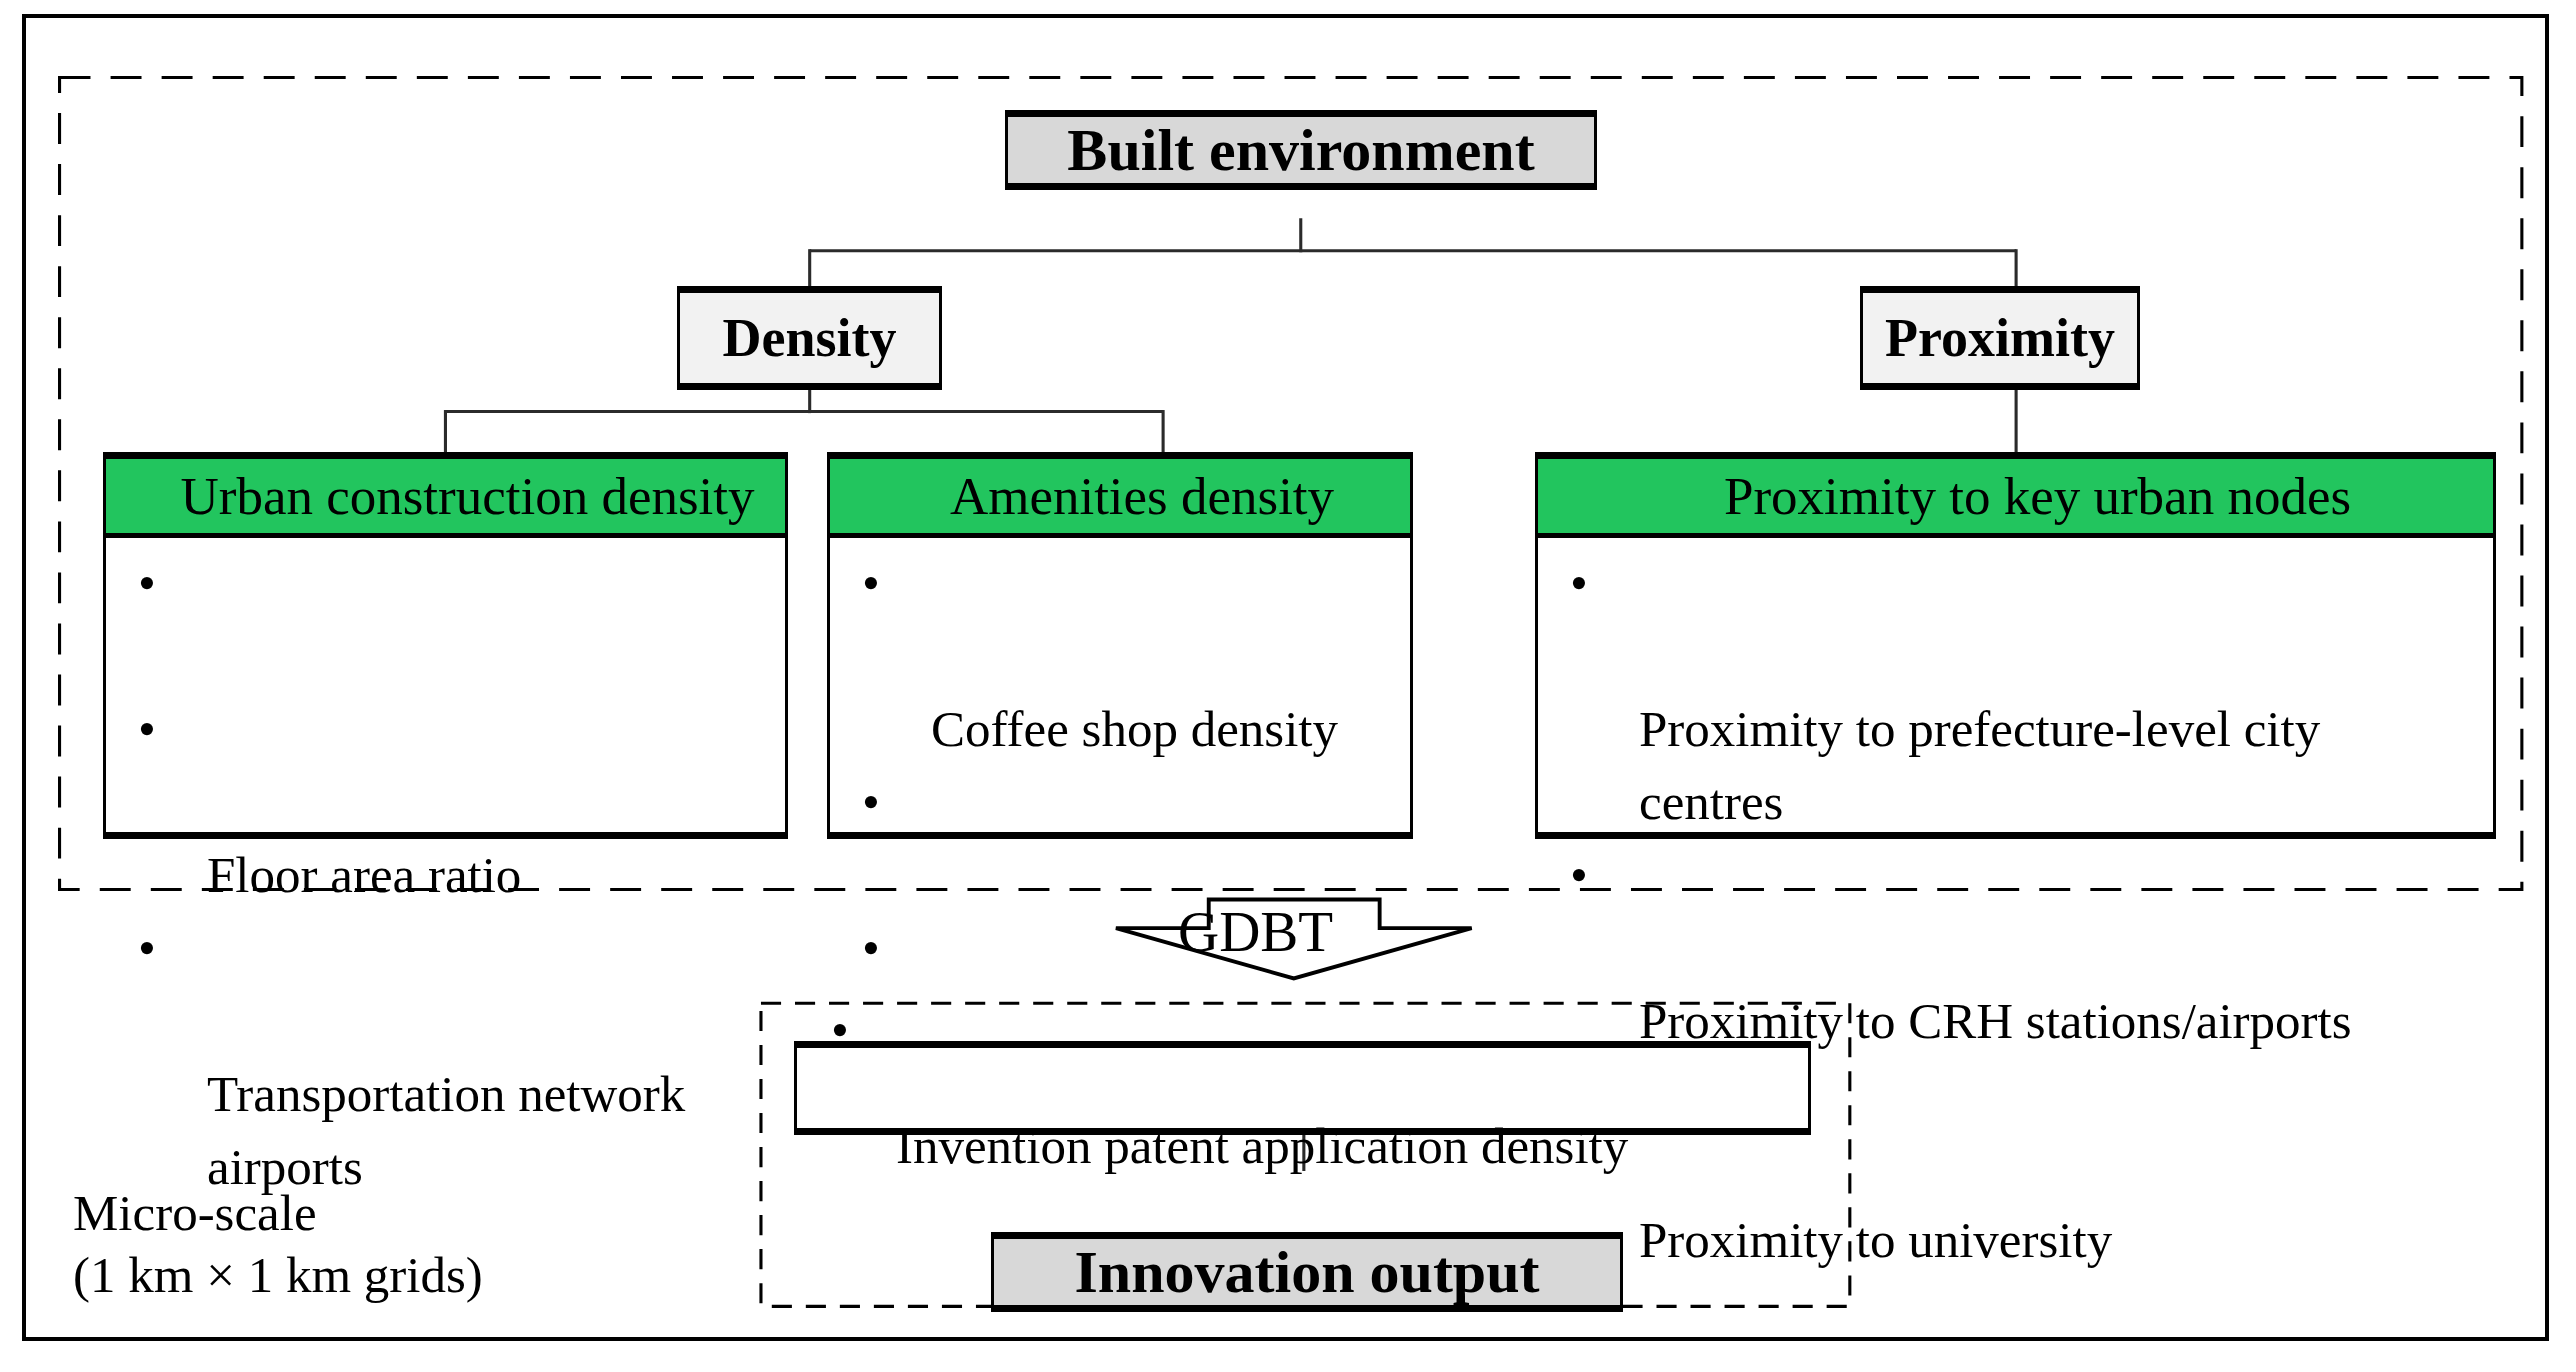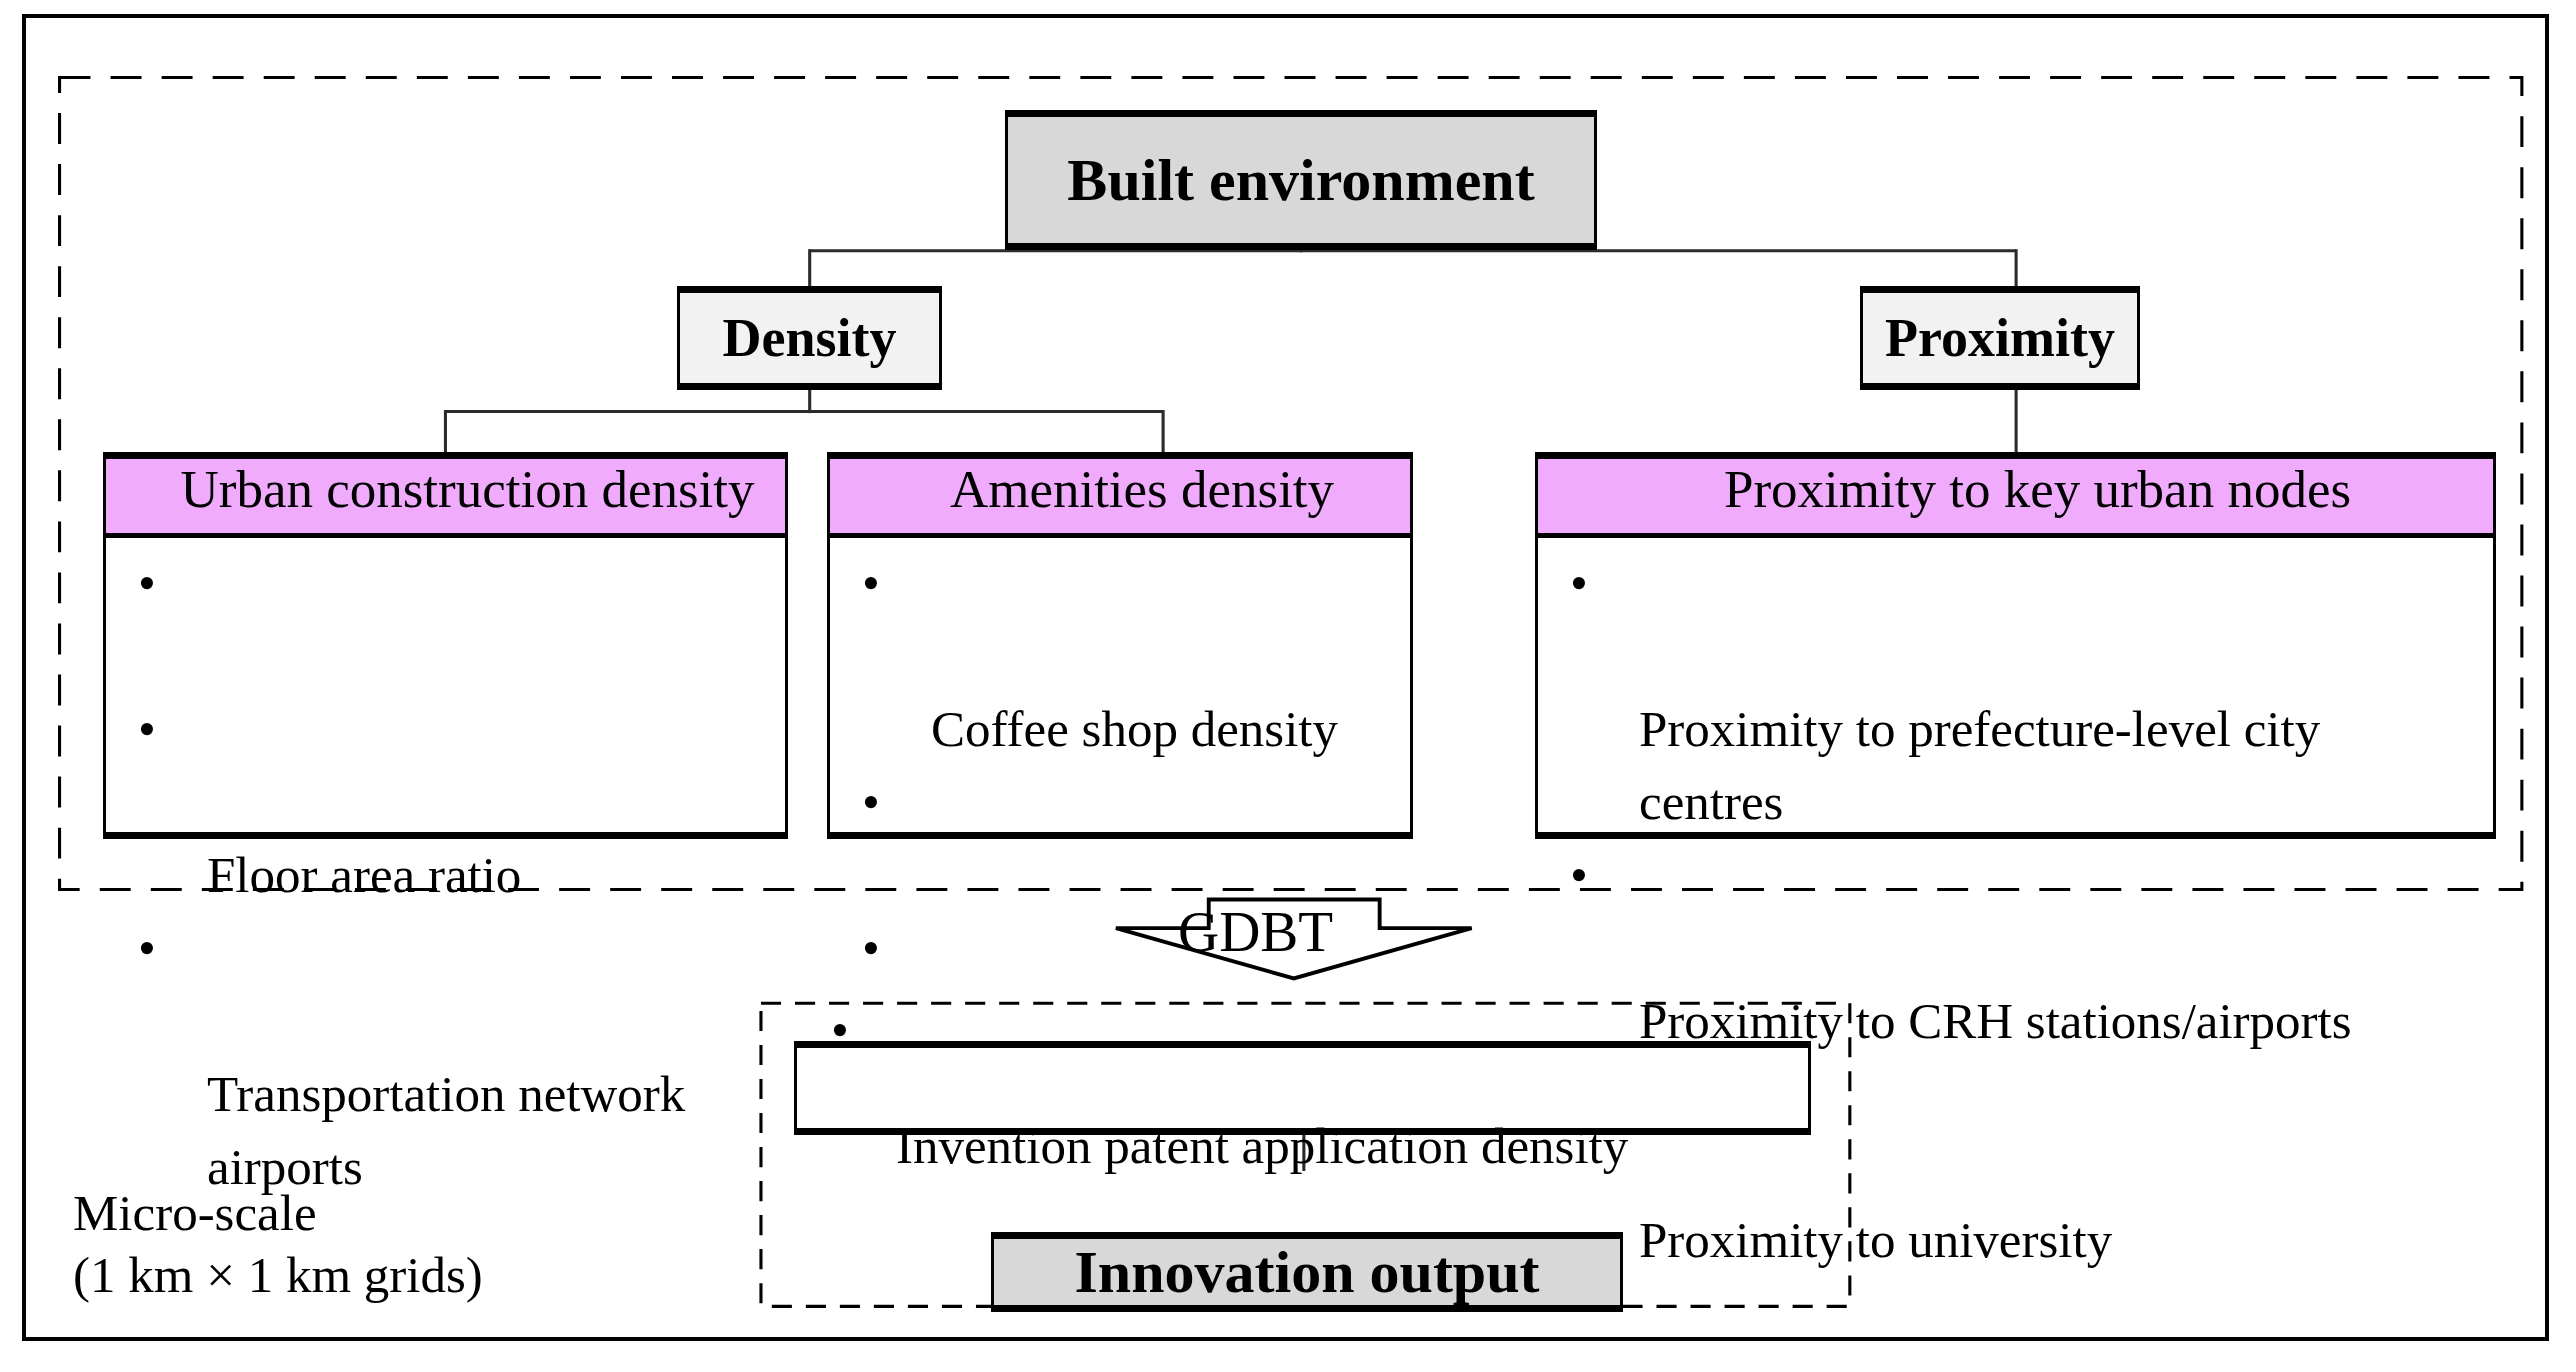--- a/index.html
+++ b/index.html
@@ -49,23 +49,24 @@
     box-sizing: border-box;
     border: 3.1px solid #000;
     border-top-width: 7px;
     border-bottom-width: 7px;
     background: #ffffff;
     top: 452px;
     height: 387px;
   }
   .group-header {
     height: 74px;
-    background: #f0abfc;
+    background: #22c55e;
     border-bottom: 5.4px solid #000;
     display: flex;
+    align-items: center;
     justify-content: center;
     font-size: 53px;
     padding-left: 44px;
   }
   .group-body { padding-top: 9.3px; }
   .item {
     position: relative;
     padding-left: 101px;
     padding-right: 12.4px;
     font-size: 51px;
@@ -125,21 +126,21 @@
     <line x1="1047" y1="503" x2="1047" y2="534"></line>
     <line x1="576" y1="532" x2="1504" y2="532"></line>
     <line x1="576" y1="530" x2="576" y2="590"></line>
     <line x1="1504" y1="530" x2="1504" y2="590"></line>
     <line x1="2607" y1="503" x2="2607" y2="590"></line>
     <line x1="1686" y1="1466" x2="1686" y2="1514"></line>
 
     <polygon points="1563,1163 1784,1163 1784,1200 1903,1200 1673,1265 1443,1200 1563,1200" fill="#ffffff" stroke="#000" stroke-width="5" stroke-linejoin="miter"></polygon>
   </svg>
 
-  <div class="box fill-dark title-lg" style="left:1005px; top:110px; width:592px; height:140px;">
+  <div class="box fill-dark title-lg" style="left:1005px; top:110px; width:592px; height:80px;">
     <span>Built environment</span>
   </div>
 
   <div class="box fill-light title-md" style="left:677px; top:286px; width:265px; height:104px;">
     <span>Density</span>
   </div>
   <div class="box fill-light title-md" style="left:1860px; top:286px; width:280px; height:104px;">
     <span>Proximity</span>
   </div>
 

